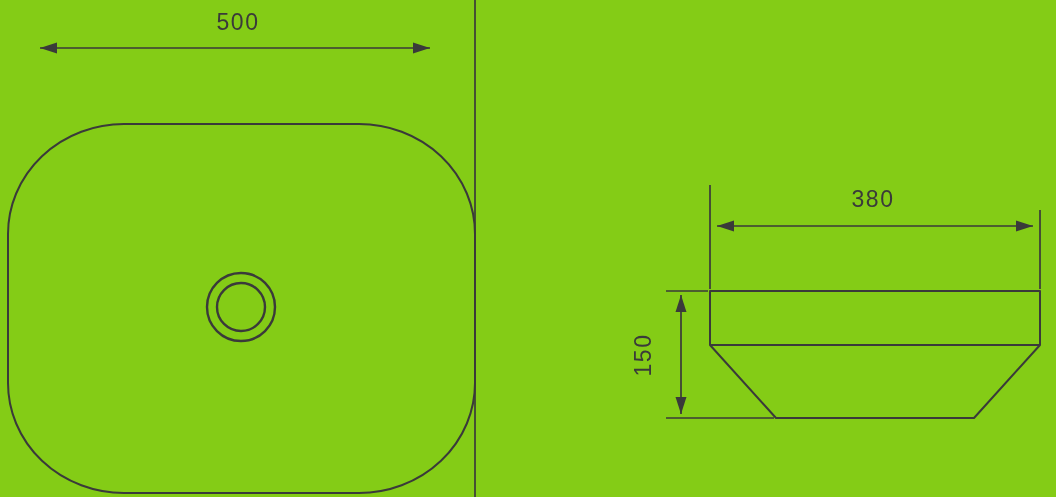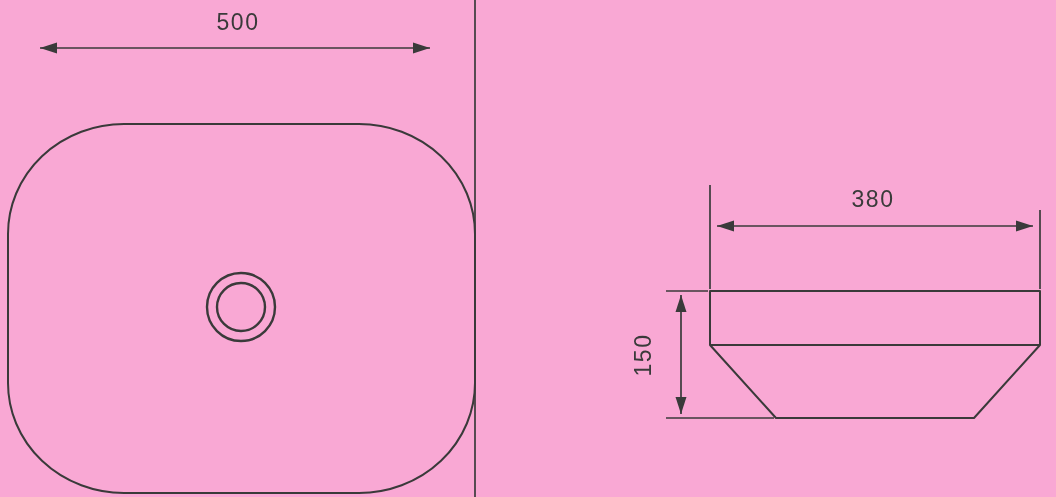--- a/index.html
+++ b/index.html
@@ -4,21 +4,21 @@
 <style>
   html, body {
     margin: 0;
     padding: 0;
     background: #ffffff;
   }
   .canvas {
     position: relative;
     width: 1056px;
     height: 497px;
-    background: #f9a8d4;
+    background: #84cc16;
     overflow: hidden;
   }
   svg { display: block; }
   .line {
     fill: none;
     stroke: #3a3a3a;
     stroke-width: 2;
     stroke-linecap: butt;
     stroke-linejoin: round;
   }

